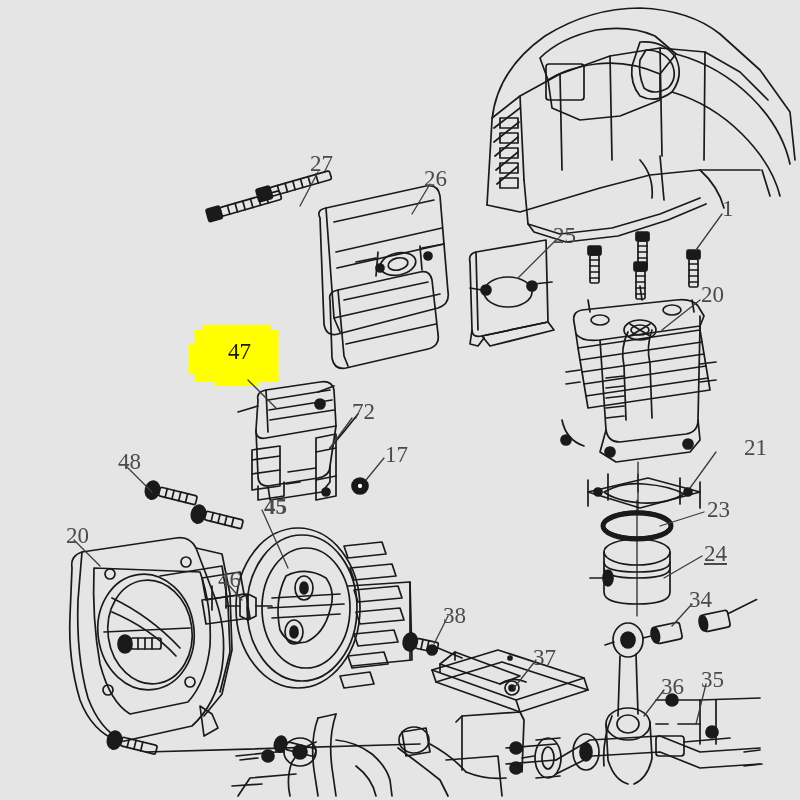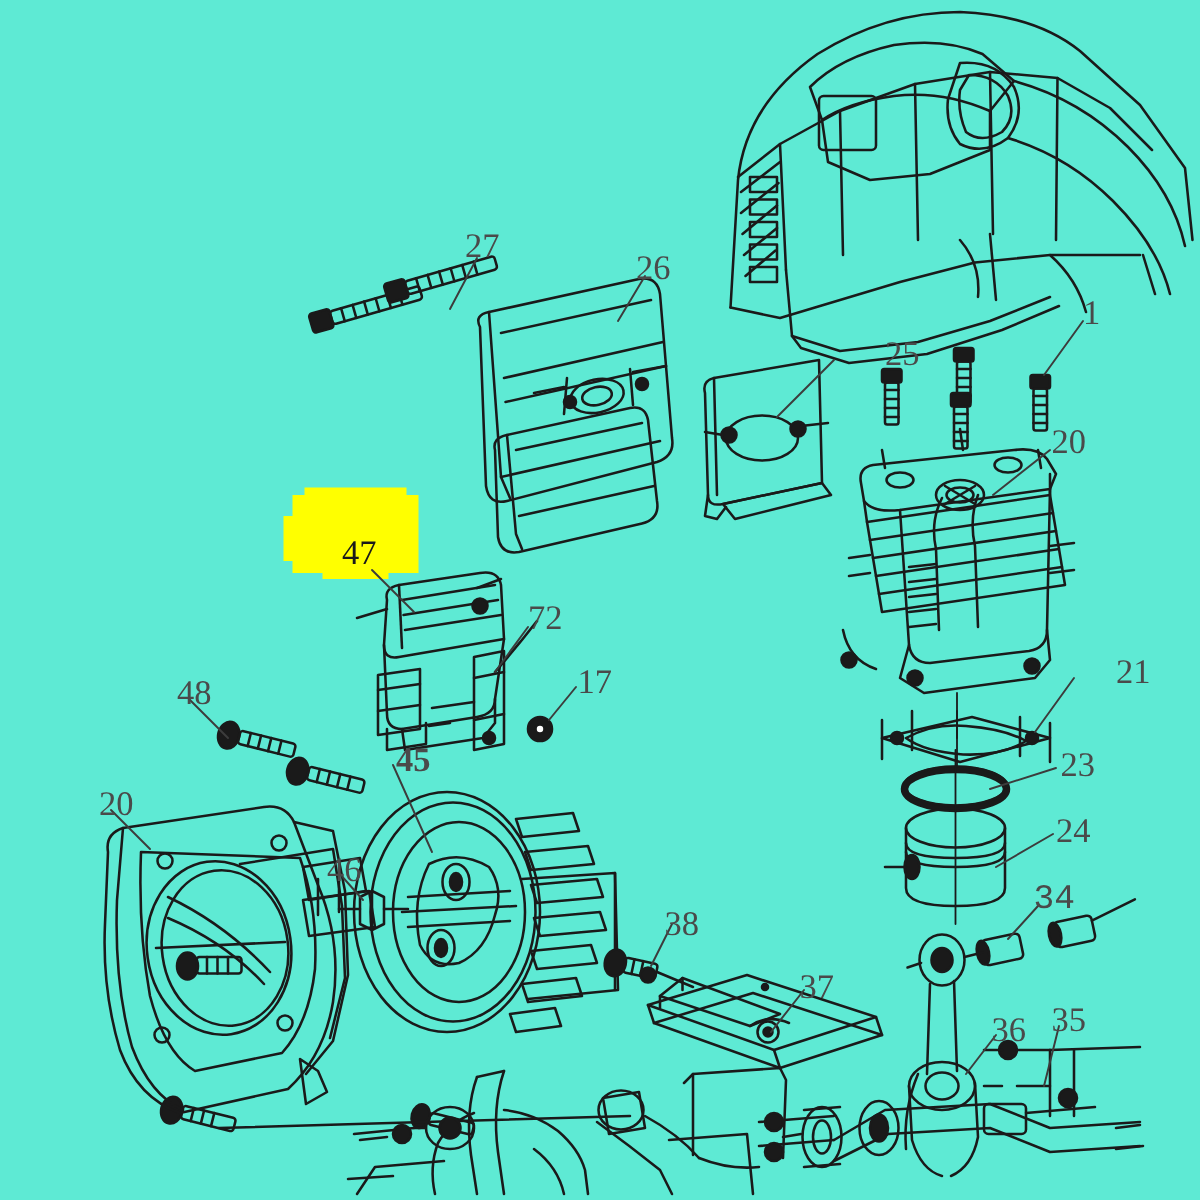--- a/index.html
+++ b/index.html
@@ -1,19 +1,19 @@
 <!DOCTYPE html>
 <html><head>
 <meta charset="utf-8">
 <title>Exploded Parts Diagram</title>
 <style>
   html,body{margin:0;padding:0;background:#ffffff;}
   body{width:800px;height:800px;overflow:hidden;
        font-family:"Liberation Serif", serif;}
-  #stage{position:relative;width:800px;height:800px;background:#5eead4;}
+  #stage{position:relative;width:800px;height:800px;background:#e5e5e5;}
   #stage svg.layer{position:absolute;left:0;top:0;width:800px;height:800px;}
   .callout{position:absolute;color:#4a4a4a;font-family:"Liberation Serif",serif;
            font-size:23px;line-height:1;letter-spacing:0px;white-space:nowrap;
            user-select:none;}
   .hl{position:absolute;background:#FFFF00;}
 </style>
 </head>
 <body>
 
 <div id="stage">
@@ -440,32 +440,32 @@
         <path d="M536 660 L514 688"></path>
         <path d="M664 690 L644 716"></path>
         <path d="M706 684 L696 724"></path>
       </g>
 
     </g>
   </svg>
 
   <div class="callout" style="left:310px;top:152px;">27</div>
   <div class="callout" style="left:424px;top:167px;">26</div>
-  <div class="callout" style="left:553px;top:224px;margin-left:37px;">25</div>
+  <div class="callout" style="left:553px;top:224px;">25</div>
   <div class="callout" style="left:722px;top:197px;">1</div>
   <div class="callout" style="left:701px;top:283px;">20</div>
-  <div class="callout" style="left:228px;top:357px;color:#1a1a1a;">47</div>
+  <div class="callout" style="left:228px;top:340px;color:#1a1a1a;">47</div>
   <div class="callout" style="left:352px;top:400px;">72</div>
   <div class="callout" style="left:385px;top:443px;">17</div>
   <div class="callout" style="left:744px;top:436px;">21</div>
   <div class="callout" style="left:118px;top:450px;">48</div>
   <div class="callout" style="left:264px;top:495px;font-weight:bold;">45</div>
   <div class="callout" style="left:707px;top:498px;">23</div>
   <div class="callout" style="left:66px;top:524px;">20</div>
-  <div class="callout" style="left:704px;top:542px;">24</div>
+  <div class="callout" style="left:704px;top:542px;text-decoration:underline;">24</div>
   <div class="callout" style="left:218px;top:568px;">46</div>
-  <div class="callout" style="left:689px;top:588px;font-family:Liberation Mono, monospace;">34</div>
+  <div class="callout" style="left:689px;top:588px;">34</div>
   <div class="callout" style="left:443px;top:604px;">38</div>
   <div class="callout" style="left:533px;top:646px;">37</div>
   <div class="callout" style="left:661px;top:675px;">36</div>
   <div class="callout" style="left:701px;top:668px;text-align:center;">35</div>
 
 </div>
 
 </body></html>

